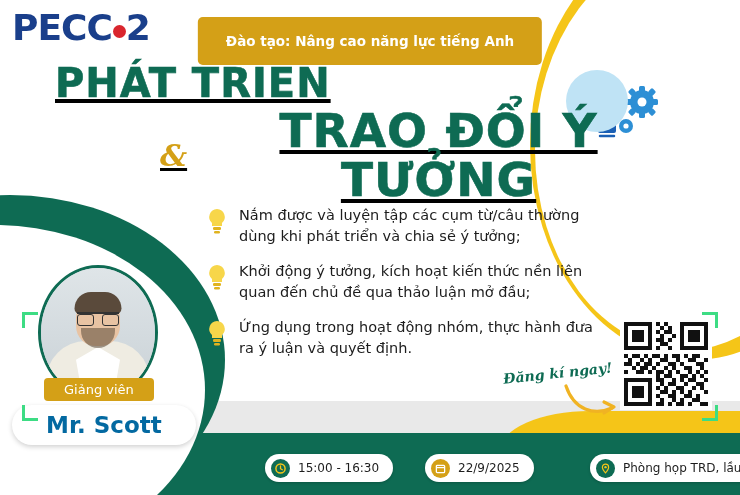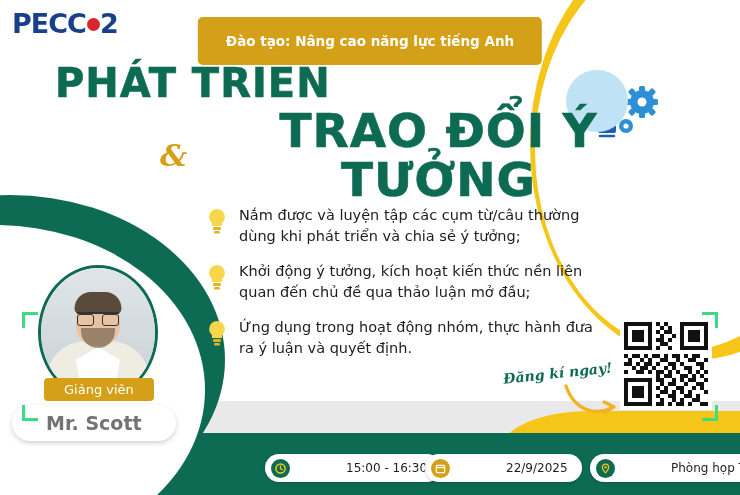--- a/index.html
+++ b/index.html
@@ -86,21 +86,21 @@
     z-index: 0;
   }
 
   
   .logo {
     position: absolute;
     left: 12px;
     top: 10px;
     font-family: "DejaVu Sans", sans-serif;
     font-weight: bold;
-    font-size: 27px;
+    font-size: 36px;
     letter-spacing: -1px;
     color: #1a3f8b;
     z-index: 20;
     line-height: 1;
   }
   .logo .dot {
     display: inline-block;
     width: 13px; height: 13px;
     border-radius: 50%;
     background: #d9262e;
@@ -124,20 +124,21 @@
     z-index: 20;
   }
 
   
   .headline {
     position: absolute;
     left: 0; top: 62px;
     width: 680px;
     z-index: 15;
     text-align: center;
+    text-decoration: underline;
   }
   .line1 {
     font-family: "DejaVu Sans", sans-serif;
     font-weight: bold;
     font-size: 40px;
     color: #0e6b53;
     letter-spacing: 1px;
     text-align: left;
     padding-left: 55px;
     line-height: 1.05;
@@ -306,22 +307,22 @@
     font-weight: normal;
     padding: 4px 20px;
     border-radius: 4px;
     z-index: 18;
   }
   .name-pill {
     position: absolute;
     left: 12px;
     top: 405px;
     background: #ffffff;
-    color: #737373;
-    font-size: 19px;
+    color: #0369a1;
+    font-size: 23px;
     font-weight: bold;
     padding: 7px 34px;
     border-radius: 22px;
     box-shadow: 0 2px 5px rgba(0,0,0,.18);
     z-index: 18;
   }
 
   
   .qr-box {
     position: absolute;
@@ -372,21 +373,20 @@
     background: #ffffff;
     border-radius: 16px;
     display: flex;
     align-items: center;
     padding: 0 14px 0 6px;
     box-shadow: 0 1px 3px rgba(0,0,0,.2);
     font-size: 12px;
     color: #1d1d1d;
     z-index: 22;
     white-space: nowrap;
-    gap: 48px;
   }
   .pill-icon {
     width: 19px; height: 19px;
     border-radius: 50%;
     background: #0e6b53;
     margin-right: 8px;
     display: flex;
     align-items: center;
     justify-content: center;
     flex: 0 0 19px;

